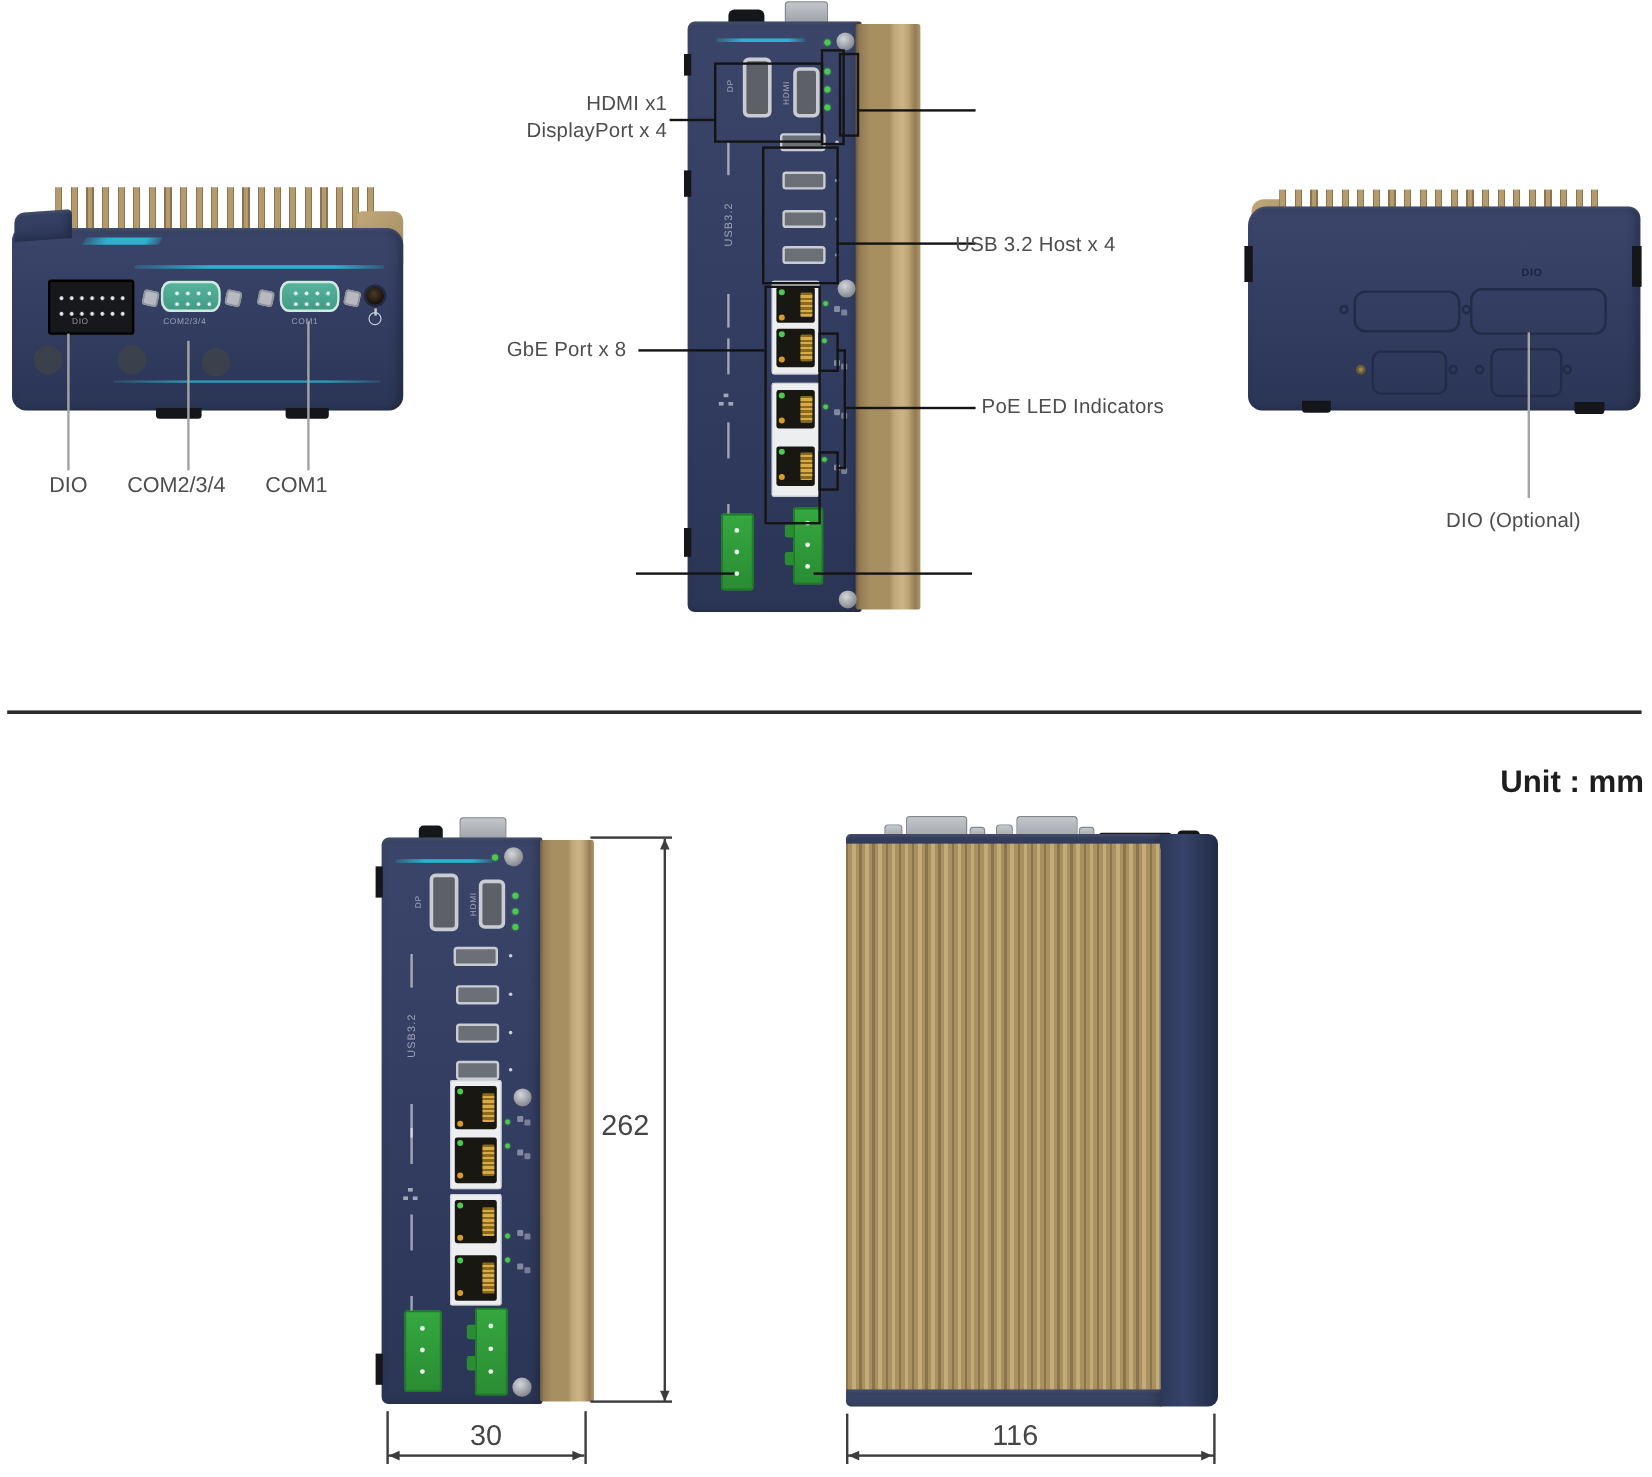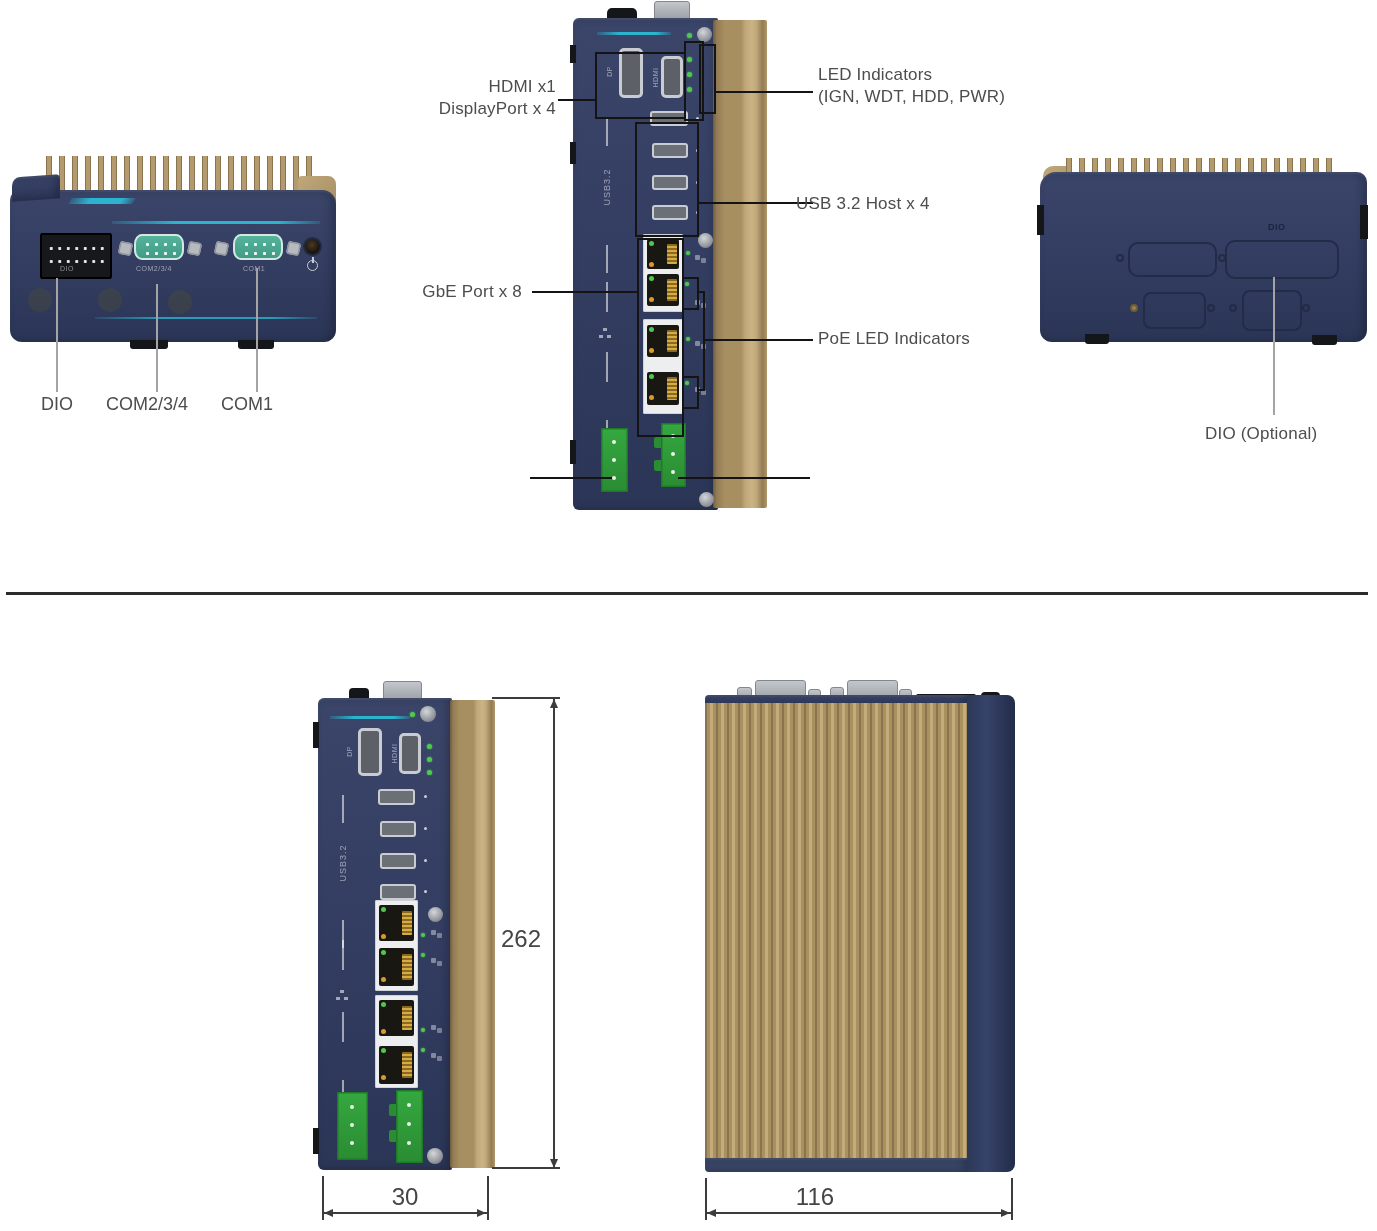--- a/index.html
+++ b/index.html
@@ -213,24 +213,20 @@
   <div class="lline" style="left:697px;top:389px;width:8px;height:2px"></div>
   <div class="lline" style="left:703px;top:291px;width:2px;height:100px"></div>
   <div class="lline" style="left:705px;top:339px;width:108px;height:2px"></div>
   <div class="lline" style="left:530px;top:477px;width:82px;height:2px"></div>
   <div class="lline" style="left:678px;top:477px;width:132px;height:2px"></div>
 
   <div class="lbl r" style="left:380px;top:76px;width:176px">
     <span style="display:block">HDMI x1</span>
     <span style="display:block">DisplayPort x 4</span>
   </div>
-  <div class="lbl" style="left:818px;top:64px">
-    <span style="display:block">LED Indicators</span>
-    <span style="display:block">(IGN, WDT, HDD, PWR)</span>
-  </div>
   <div class="lbl" style="left:796px;top:193px">USB 3.2 Host x 4</div>
   <div class="lbl r" style="left:380px;top:281px;width:142px">GbE Port x 8</div>
   <div class="lbl" style="left:818px;top:328px">PoE LED Indicators</div>
 
   <div class="tanblock" style="left:1043px;top:166px;width:28px;height:48px;border-radius:10px 0 0 4px"></div>
   <div class="fins" style="left:1066px;top:158px;width:266px;height:42px"></div>
   <div class="finbase" style="left:1066px;top:197px;width:266px;height:10px"></div>
   <div class="navy" style="left:1040px;top:172px;width:327px;height:170px;border-radius:16px 10px 12px 12px"></div>
   <div class="blk" style="left:1037px;top:205px;width:7px;height:30px"></div>
   <div class="blk" style="left:1360px;top:205px;width:8px;height:34px"></div>
@@ -244,20 +240,21 @@
   <div class="cuth" style="left:1207px;top:304px"></div>
   <div class="cut" style="left:1242px;top:290px;width:56px;height:37px;border-radius:8px"></div>
   <div class="cuth" style="left:1229px;top:304px"></div>
   <div class="cuth" style="left:1302px;top:304px"></div>
   <div class="foot" style="left:1085px;top:334px;width:24px;height:10px"></div>
   <div class="foot" style="left:1312px;top:335px;width:25px;height:10px"></div>
   <div class="gline" style="left:1273px;top:277px;width:2px;height:138px"></div>
   <div class="lbl" style="left:1205px;top:423px">DIO (Optional)</div>
 
   <div class="divider" style="left:6px;top:592px;width:1362px;height:3px"></div>
+  <div class="unit" style="left:1150px;top:636px;width:220px">Unit : mm</div>
 
   <div class="blk" style="left:349px;top:688px;width:20px;height:12px;border-radius:4px 4px 0 0"></div>
   <div class="graycon" style="left:383px;top:681px;width:39px;height:19px"></div>
   <div class="navy" style="left:318px;top:698px;width:134px;height:472px;border-radius:6px 2px 2px 6px"></div>
   <div class="tanslab" style="left:450px;top:700px;width:45px;height:468px"></div>
   <div class="blk" style="left:313px;top:722px;width:6px;height:26px"></div>
   <div class="blk" style="left:313px;top:1128px;width:6px;height:26px"></div>
   <div class="teal" style="left:330px;top:716px;width:80px;height:3px"></div>
   <div class="screw" style="left:420px;top:706px;width:16px;height:16px"></div>
   <div class="screw" style="left:428px;top:907px;width:15px;height:15px"></div>
@@ -342,15 +339,15 @@
   <div class="navy" style="left:705px;top:695px;width:263px;height:12px;border-radius:4px 0 0 0"></div>
   <div class="abs" style="left:705px;top:703px;width:262px;height:461px;background:repeating-linear-gradient(90deg,#8a7450 0 2px,#a8905f 2px 5px,#c3ab7c 5px 8px,#a8905f 8px 11px)"></div>
   <div class="navy" style="left:705px;top:1158px;width:263px;height:14px;border-radius:0 0 0 4px;background:#394566"></div>
   <div class="abs" style="left:967px;top:695px;width:48px;height:477px;border-radius:0 8px 8px 0;background:linear-gradient(90deg,#2c3857,#36436a 40%,#222c48)"></div>
 
   <div class="dim" style="left:705px;top:1178px;width:1.5px;height:42px"></div>
   <div class="dim" style="left:1011px;top:1178px;width:1.5px;height:42px"></div>
   <div class="dim" style="left:706px;top:1212px;width:306px;height:1.5px"></div>
   <div class="arr left" style="left:707px;top:1209px"></div>
   <div class="arr right" style="left:1001px;top:1209px"></div>
-  <div class="dimtxt" style="left:765px;top:1183px;width:100px">116</div>
+  <div class="dimtxt" style="left:796px;top:1183px;width:100px">116</div>
 
 </div>
 
 </body></html>

